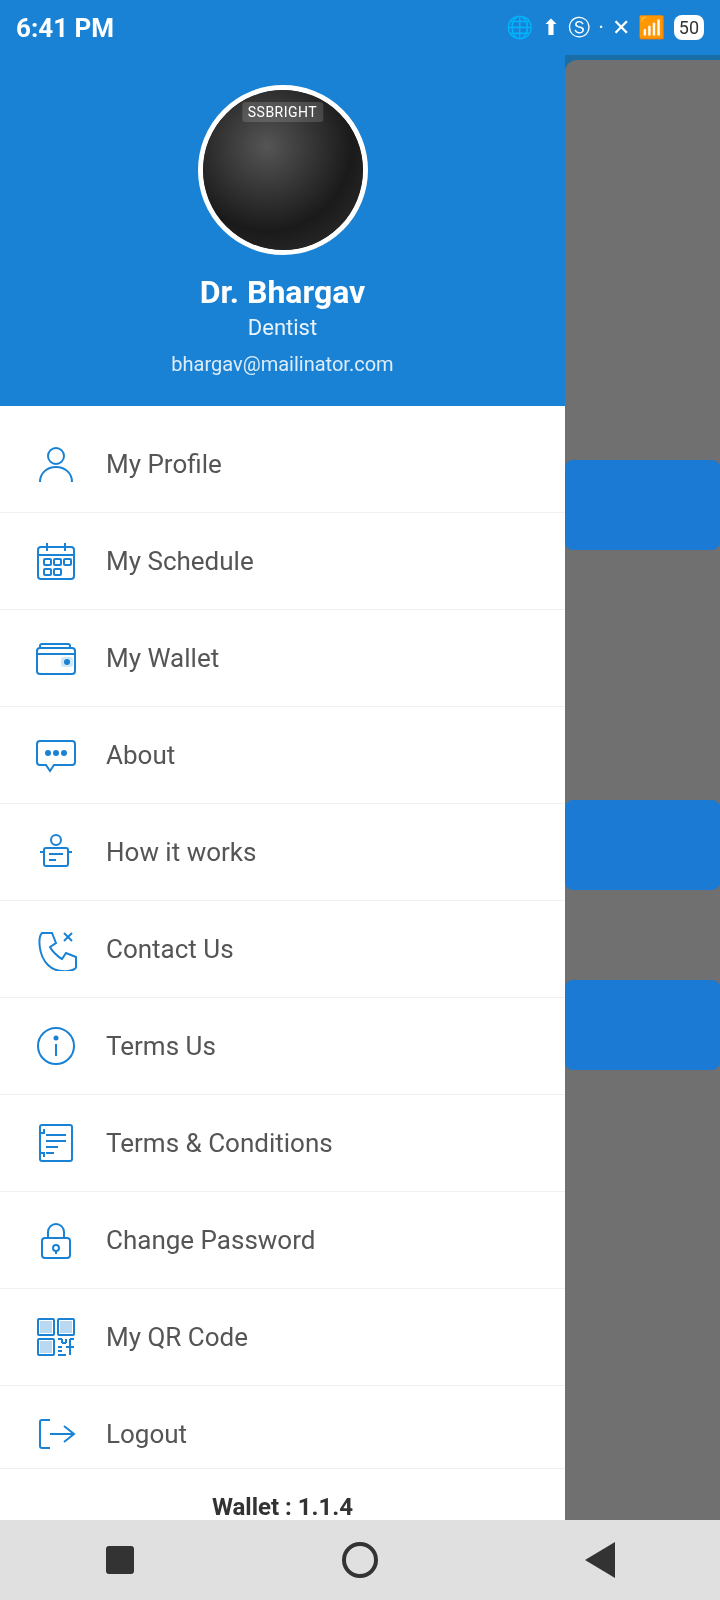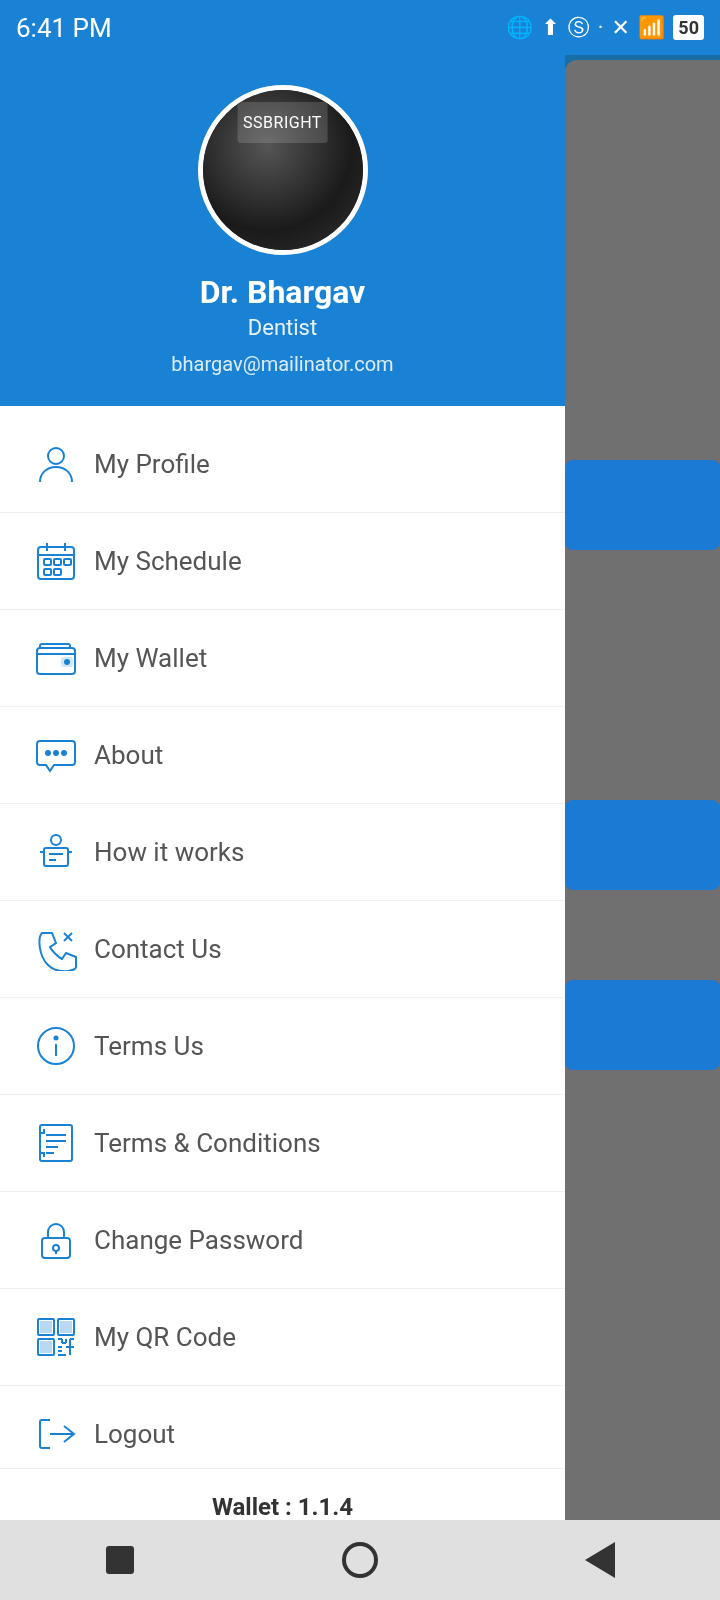--- a/index.html
+++ b/index.html
@@ -76,39 +76,39 @@
       background: #1a82d4;
       display: flex;
       align-items: center;
       justify-content: space-between;
       padding: 0 16px;
       z-index: 10;
     }
     .status-time {
       color: white;
       font-size: 26px;
-      font-weight: 400;
+      font-weight: 700;
     }
     .status-icons {
       display: flex;
       align-items: center;
       gap: 8px;
     }
     .status-icon {
       color: white;
       font-size: 22px;
     }
     .battery-icon {
       display: inline-flex;
       align-items: center;
       background: white;
-      border-radius: 3px;
+      border-radius: 8px;
       padding: 2px 5px;
       font-size: 18px;
-      font-weight: bold;
+      font-weight: normal;
       color: #333;
     }
 
     
     .drawer {
       position: absolute;
       top: 55px;
       left: 0;
       width: 565px;
       height: 1490px;
@@ -147,22 +147,22 @@
       position: relative;
       overflow: hidden;
     }
     .avatar-label {
       position: absolute;
       top: 12px;
       left: 50%;
       transform: translateX(-50%);
       background: rgba(255,255,255,0.15);
       color: white;
-      font-size: 16px;
-      padding: 11px 6px;
+      font-size: 14px;
+      padding: 2px 6px;
       border-radius: 3px;
       white-space: nowrap;
       letter-spacing: 0.5px;
     }
     .profile-name {
       color: white;
       font-size: 32px;
       font-weight: 700;
       text-align: center;
     }
@@ -184,21 +184,21 @@
       flex: 1;
       padding: 10px 0;
       overflow-y: auto;
     }
     .menu-item {
       display: flex;
       align-items: center;
       padding: 22px 30px;
       cursor: pointer;
       border-bottom: 1px solid #f0f0f0;
-      gap: 12px;
+      gap: 24px;
     }
     .menu-icon {
       width: 52px;
       height: 52px;
       display: flex;
       align-items: center;
       justify-content: center;
       flex-shrink: 0;
     }
     .menu-icon svg {

